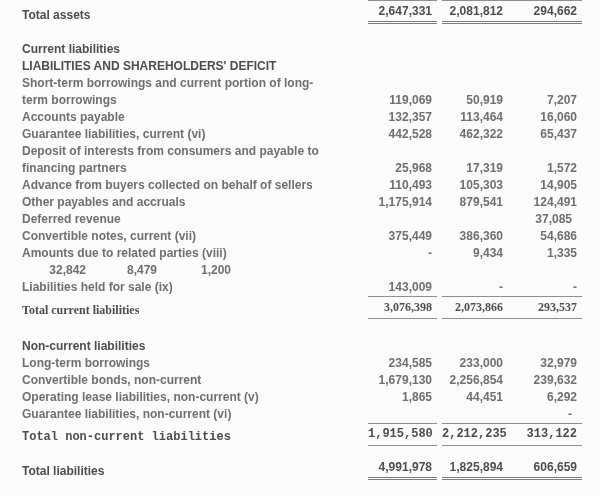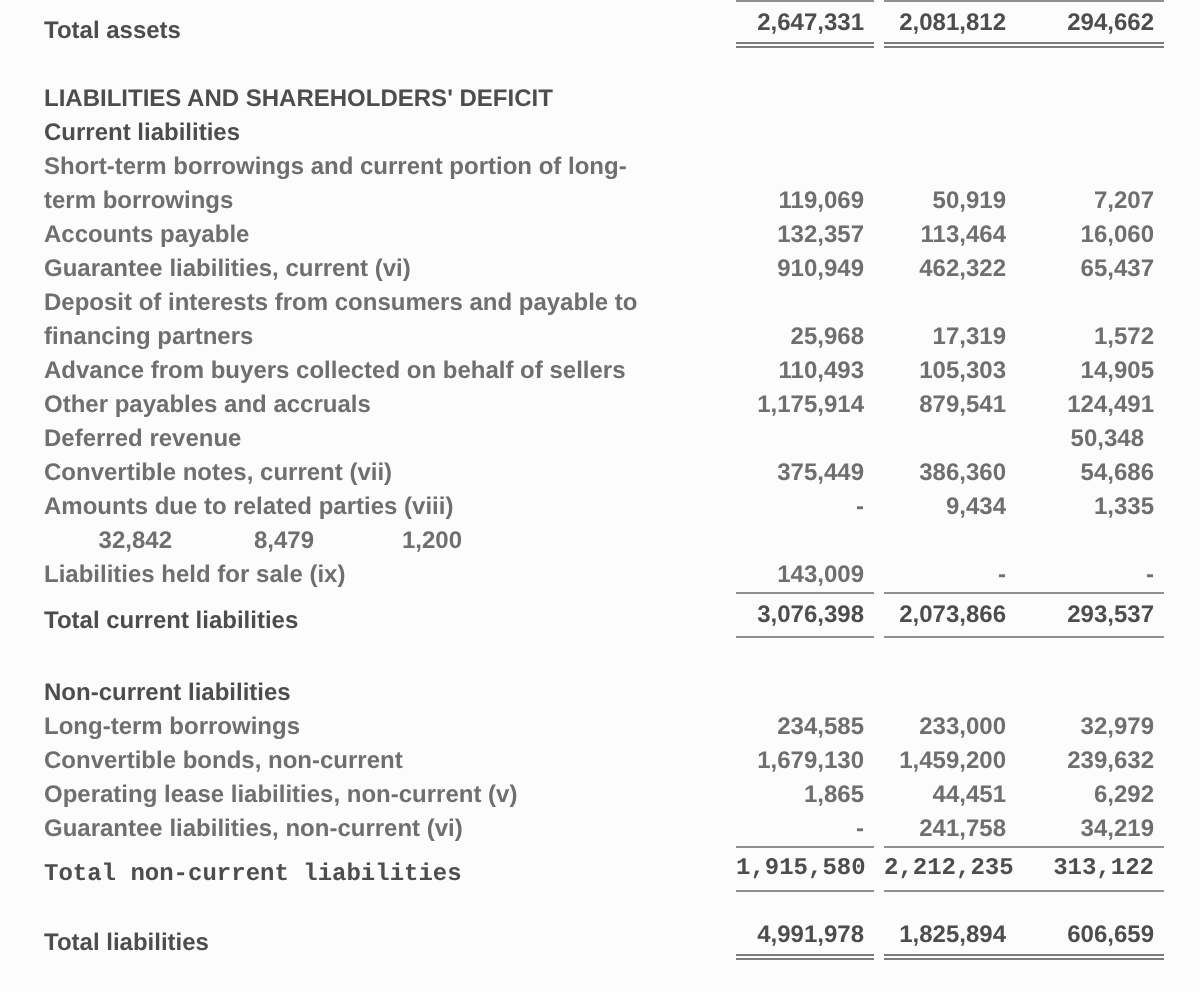--- a/index.html
+++ b/index.html
@@ -55,26 +55,26 @@
       </div>
       <div class="cell c1">2,647,331</div>
       <div class="spacer"></div>
       <div class="c23">
         <div class="cell c2">2,081,812</div>
         <div class="cell c3">294,662</div>
       </div>
     </div>
     <div class="row bold">
       <div class="label">
+        <div>Current liabilities</div>
+      </div>
+    </div>
+    <div class="row bold">
+      <div class="label">
         <div>LIABILITIES AND SHAREHOLDERS' DEFICIT</div>
-      </div>
-    </div>
-    <div class="row bold">
-      <div class="label">
-        <div>Current liabilities</div>
       </div>
     </div>
     <div class="row">
       <div class="label">
         <div>Short-term borrowings and current portion of long-</div>
         <div>term borrowings</div>
       </div>
       <div class="cell c1">119,069</div>
       <div class="spacer"></div>
       <div class="c23">
@@ -90,21 +90,21 @@
       <div class="spacer"></div>
       <div class="c23">
         <div class="cell c2">113,464</div>
         <div class="cell c3">16,060</div>
       </div>
     </div>
     <div class="row">
       <div class="label">
         <div>Guarantee liabilities, current (vi)</div>
       </div>
-      <div class="cell c1">910,949</div>
+      <div class="cell c1">442,528</div>
       <div class="spacer"></div>
       <div class="c23">
         <div class="cell c2">462,322</div>
         <div class="cell c3">65,437</div>
       </div>
     </div>
     <div class="row">
       <div class="label">
         <div>Deposit of interests from consumers and payable to</div>
         <div>financing partners</div>
@@ -135,21 +135,21 @@
       <div class="spacer"></div>
       <div class="c23">
         <div class="cell c2">879,541</div>
         <div class="cell c3">124,491</div>
       </div>
     </div>
     <div class="row">
       <div class="label">
         <div>Deferred revenue</div>
       </div>
-      <div class="cell c1">50,348</div>
+      <div class="cell c1">37,085</div>
       <div class="spacer"></div>
     </div>
     <div class="row">
       <div class="label">
         <div>Convertible notes, current (vii)</div>
       </div>
       <div class="cell c1">375,449</div>
       <div class="spacer"></div>
       <div class="c23">
         <div class="cell c2">386,360</div>
@@ -179,21 +179,21 @@
       <div class="label">
         <div>Liabilities held for sale (ix)</div>
       </div>
       <div class="cell c1">143,009</div>
       <div class="spacer"></div>
       <div class="c23">
         <div class="cell c2">-</div>
         <div class="cell c3">-</div>
       </div>
     </div>
-    <div class="row bold rule-top rule-bottom-single" style="margin-bottom: 19px;">
+    <div class="row bold rule-top rule-bottom-single" style="margin-bottom: 19px; font-family: Liberation Serif, serif;">
       <div class="label">
         <div>Total current liabilities</div>
       </div>
       <div class="cell c1">3,076,398</div>
       <div class="spacer"></div>
       <div class="c23">
         <div class="cell c2">2,073,866</div>
         <div class="cell c3">293,537</div>
       </div>
     </div>
@@ -213,45 +213,41 @@
         <div class="cell c3">32,979</div>
       </div>
     </div>
     <div class="row">
       <div class="label">
         <div>Convertible bonds, non-current</div>
       </div>
       <div class="cell c1">1,679,130</div>
       <div class="spacer"></div>
       <div class="c23">
-        <div class="cell c2">1,459,200</div>
+        <div class="cell c2">2,256,854</div>
         <div class="cell c3">239,632</div>
       </div>
     </div>
     <div class="row">
       <div class="label">
         <div>Operating lease liabilities, non-current (v)</div>
       </div>
       <div class="cell c1">1,865</div>
       <div class="spacer"></div>
       <div class="c23">
         <div class="cell c2">44,451</div>
         <div class="cell c3">6,292</div>
       </div>
     </div>
     <div class="row">
       <div class="label">
         <div>Guarantee liabilities, non-current (vi)</div>
       </div>
       <div class="cell c1">-</div>
       <div class="spacer"></div>
-      <div class="c23">
-        <div class="cell c2">241,758</div>
-        <div class="cell c3">34,219</div>
-      </div>
     </div>
     <div class="row bold rule-top rule-bottom-single" style="margin-bottom: 13px; font-family: Liberation Mono, monospace;">
       <div class="label">
         <div>Total non-current liabilities</div>
       </div>
       <div class="cell c1">1,915,580</div>
       <div class="spacer"></div>
       <div class="c23">
         <div class="cell c2">2,212,235</div>
         <div class="cell c3">313,122</div>

